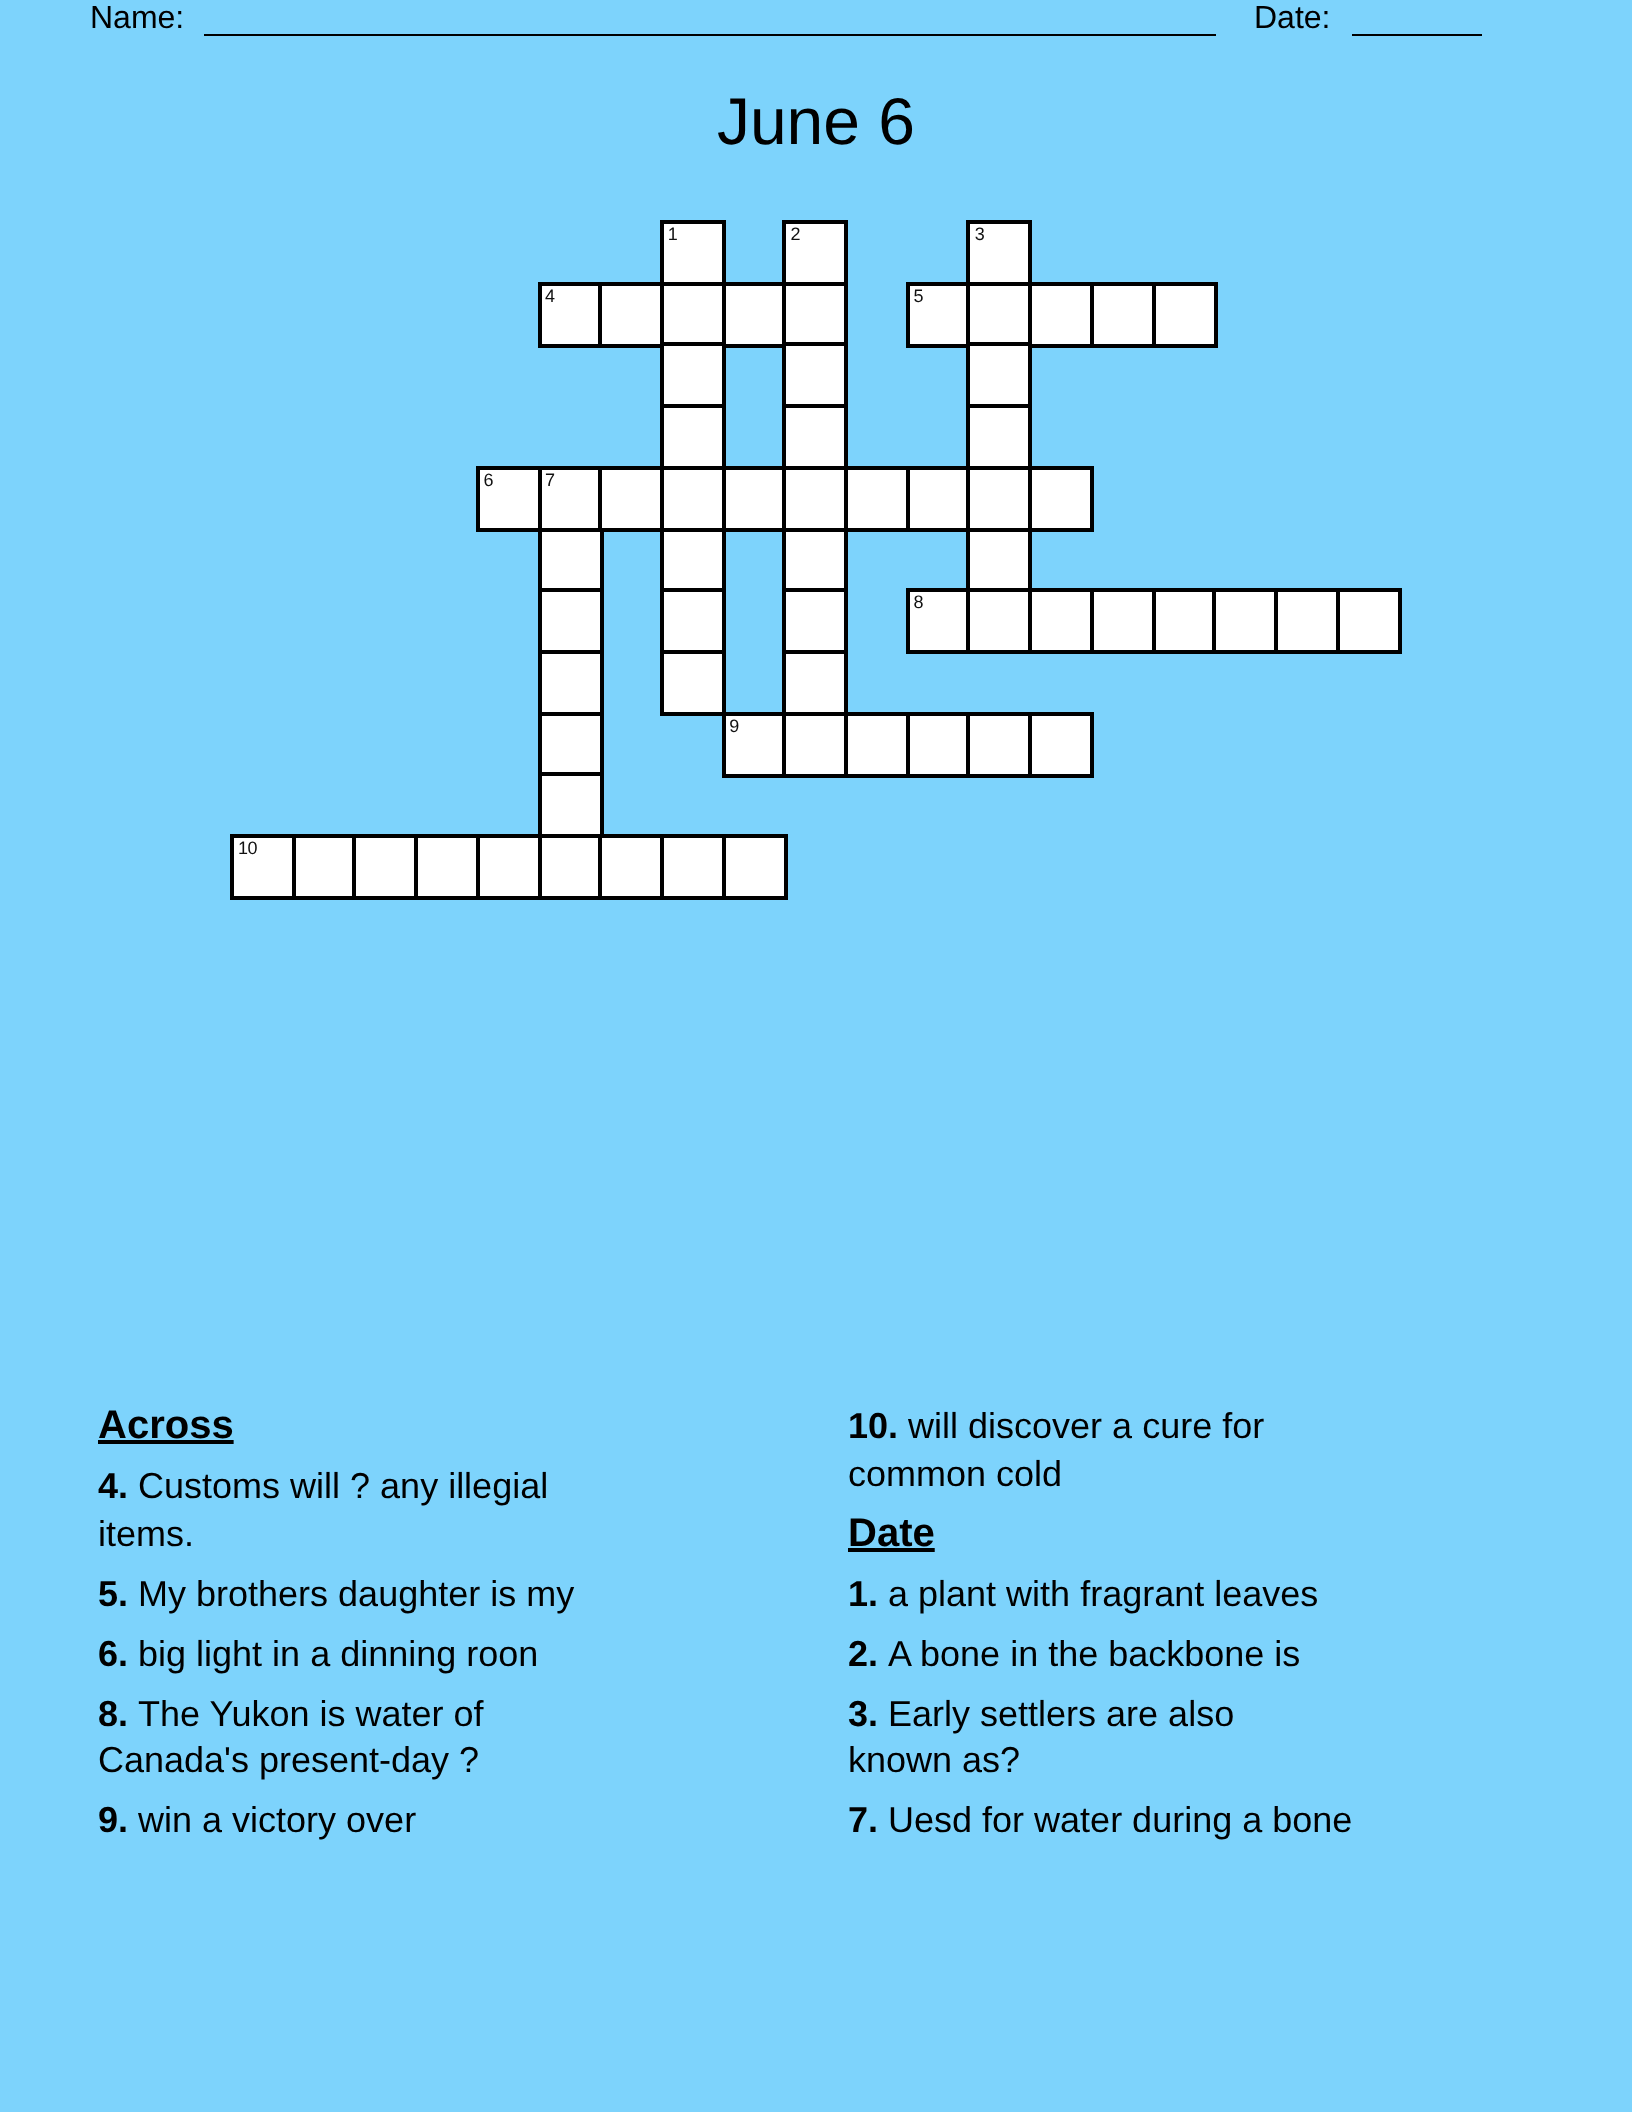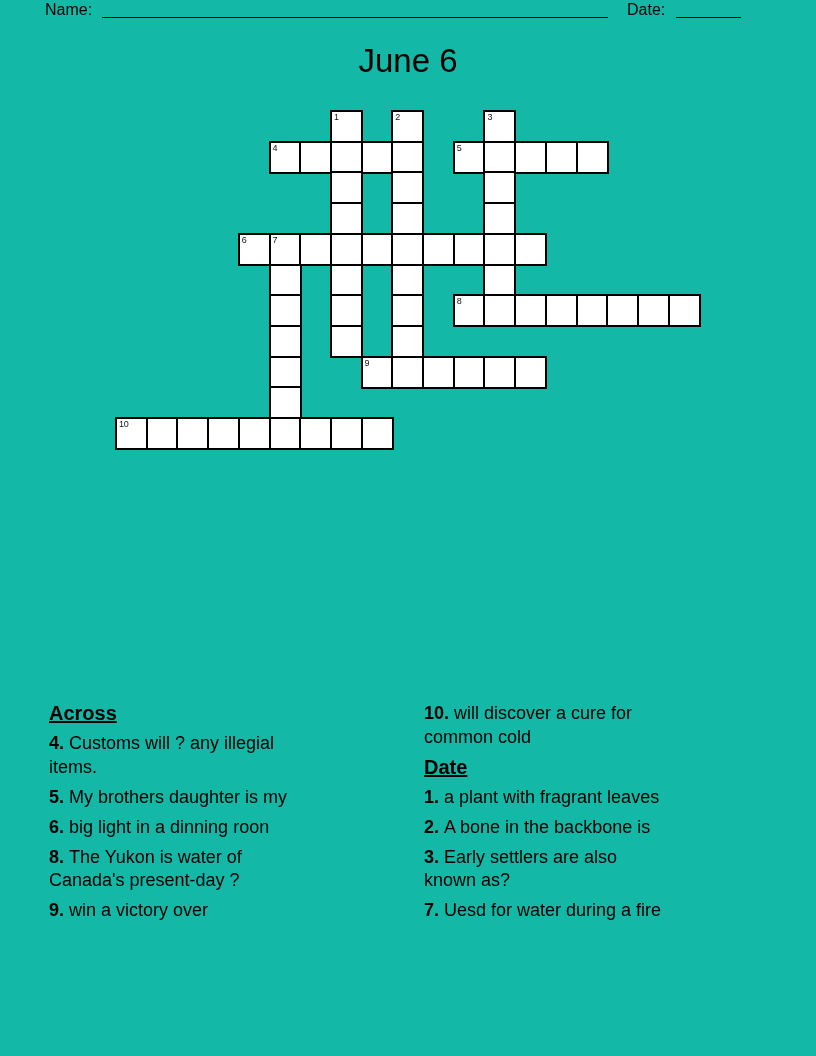--- a/index.html
+++ b/index.html
@@ -1,20 +1,20 @@
 <!DOCTYPE html>
 <html><head>
 <meta charset="utf-8">
 <style>
   html,body{margin:0;padding:0;background:#fff;}
   body{
     width:816px;height:1056px;position:relative;overflow:hidden;
     font-family:"Liberation Sans","DejaVu Sans",sans-serif;color:#000;
   }
-  .page{position:absolute;inset:0;background:#14b8a6;}
+  .page{position:absolute;inset:0;background:#7dd3fc;}
 
   
   .hdr-label{position:absolute;top:1px;font-size:16px;line-height:18px;color:#000;}
   #name-label{left:45px;}
   #date-label{left:627px;}
   .writein{position:absolute;top:0;height:17px;border-bottom:1.6px solid #000;}
   #name-line{left:102px;width:506px;}
   #date-line{left:676px;width:65px;}
 
   
@@ -157,17 +157,17 @@
         <div class="clue"><span class="clue-num">9. </span><span class="clue-text">win a victory over</span></div>
       </div>
     <div class="clue-col" id="clue-col-1">
         <div class="clue"><span class="clue-num">10. </span><span class="clue-text">will discover a cure for
 common cold</span></div>
         <div class="clue-heading">Date</div>
         <div class="clue"><span class="clue-num">1. </span><span class="clue-text">a plant with fragrant leaves</span></div>
         <div class="clue"><span class="clue-num">2. </span><span class="clue-text">A bone in the backbone is</span></div>
         <div class="clue"><span class="clue-num">3. </span><span class="clue-text">Early settlers are also
 known as?</span></div>
-        <div class="clue"><span class="clue-num">7. </span><span class="clue-text">Uesd for water during a fire</span></div>
+        <div class="clue"><span class="clue-num">7. </span><span class="clue-text">Uesd for water during a bone</span></div>
       </div>
   </div>
 
 </div>
 
 </body></html>

